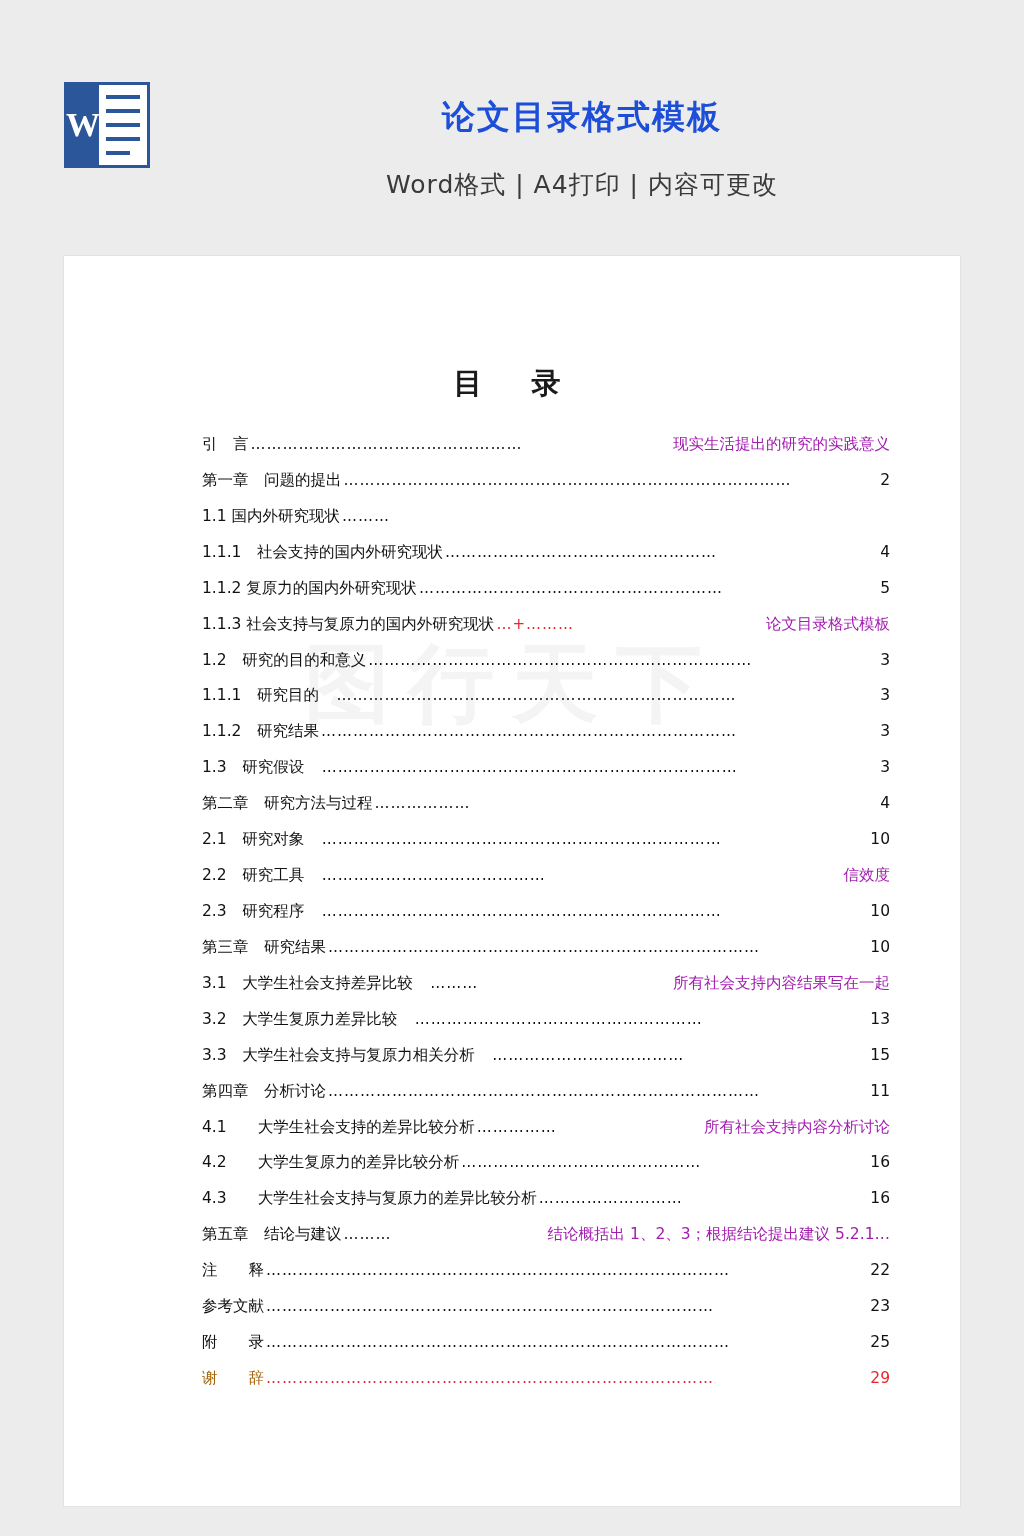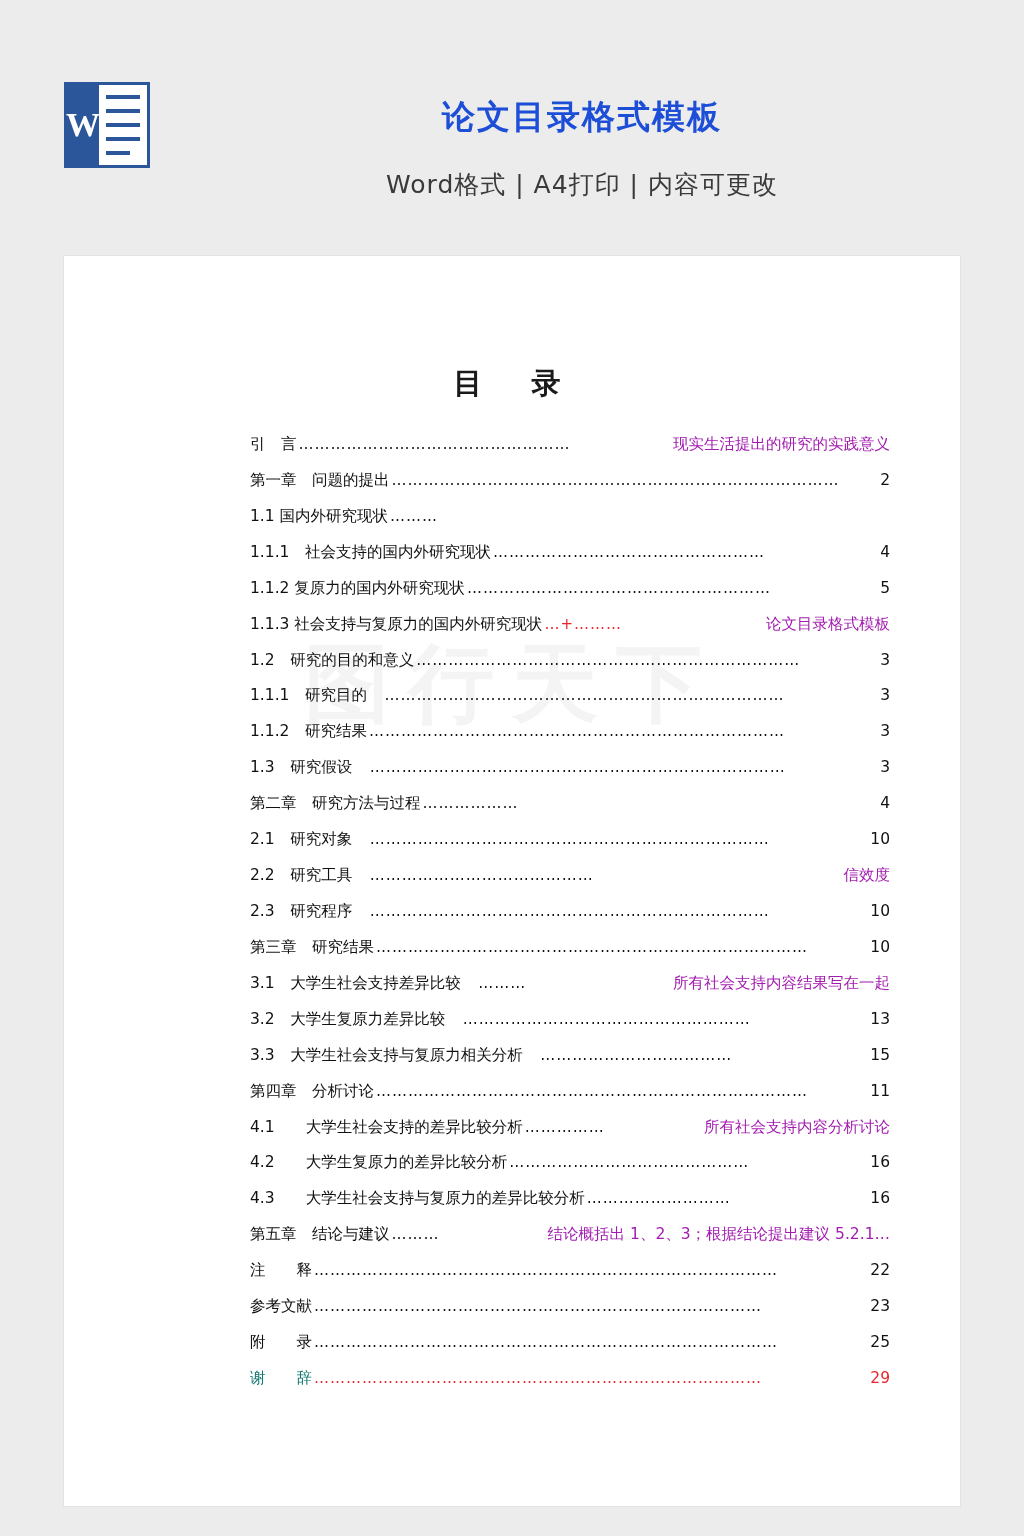--- a/index.html
+++ b/index.html
@@ -131,21 +131,20 @@
     align-items: baseline;
     font-size: 15.5px;
     line-height: 1.35;
     color: #111111;
     margin-bottom: 15px;
     white-space: nowrap;
     font-family: "DejaVu Sans", "Liberation Sans", sans-serif;
   }
   .toc-row .label {
     flex: 0 0 auto;
-    margin-left: 48px;
   }
   .toc-row .leader {
     flex: 1 1 auto;
     overflow: hidden;
     margin: 0 2px;
     font-size: 15px;
     letter-spacing: 1px;
     color: inherit;
   }
   .toc-row .page-no {
@@ -308,20 +307,20 @@
           <span class="label">参考文献</span>
           <span class="leader">…………………………………………………………………………</span>
           <span class="page-no">23</span>
         </div>
         <div class="toc-row">
           <span class="label">附　　录</span>
           <span class="leader">……………………………………………………………………………</span>
           <span class="page-no">25</span>
         </div>
         <div class="toc-row">
-          <span class="label" style="color: #0f766e;">谢　　辞</span>
+          <span class="label" style="color: #a16207;">谢　　辞</span>
           <span class="leader" style="color: rgb(232, 38, 43);">…………………………………………………………………………</span>
           <span class="page-no" style="color: rgb(232, 38, 43);">29</span>
         </div>
       </div>
   </div>
 
 </div>
 
 </body></html>

